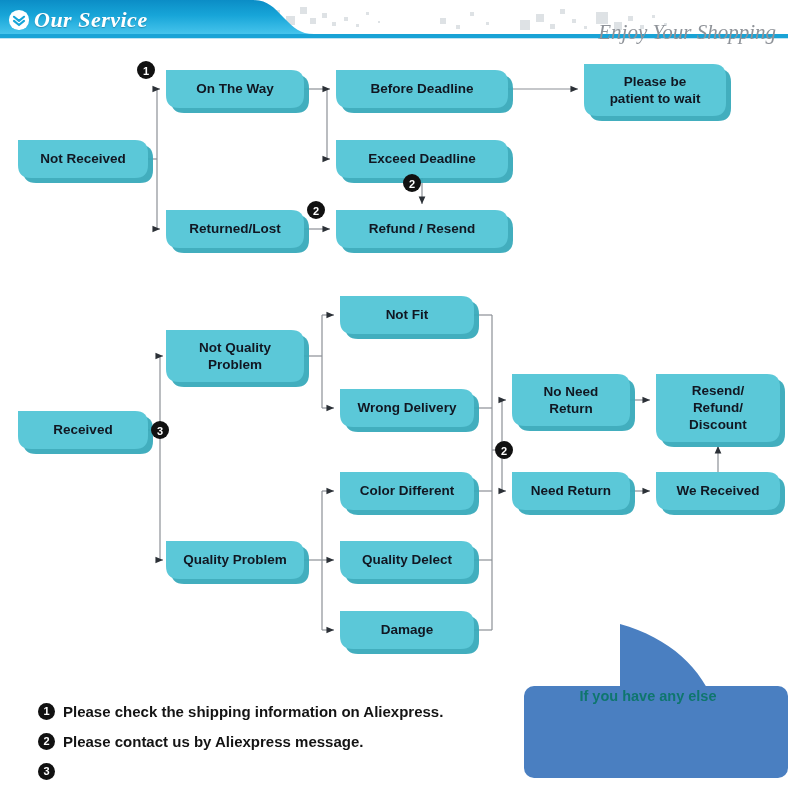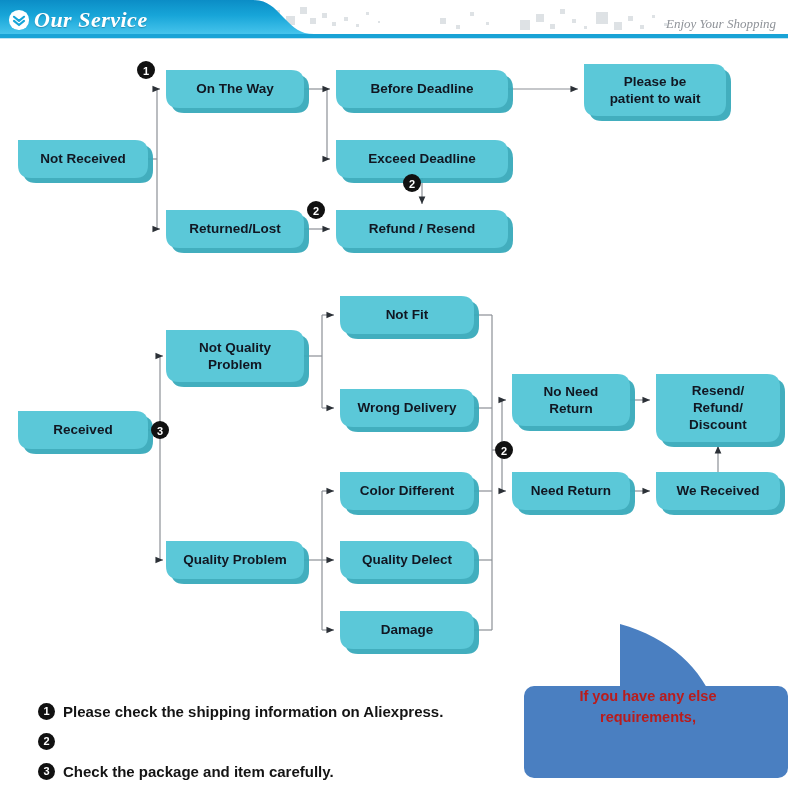--- a/index.html
+++ b/index.html
@@ -15,23 +15,23 @@
   
   #header{position:absolute;left:0;top:0;width:788px;height:44px;overflow:hidden;background:#000000;}
   #header-deco{position:absolute;left:0;top:0;width:800px;height:44px;}
   #header-title{
     position:absolute;left:34px;top:6px;height:28px;line-height:28px;
     font-family:"Liberation Serif", serif;font-style:italic;font-weight:bold;
     font-size:22px;color:#ffffff;letter-spacing:.5px;z-index:4;
     text-shadow:0 1px 1px rgba(0,60,90,.35);
   }
   #header-tagline{
-    position:absolute;right:12px;top:12px;height:24px;line-height:24px;
+    position:absolute;right:12px;top:20px;height:24px;line-height:24px;
     font-family:"Liberation Serif", serif;font-style:italic;
-    font-size:13px;color:#8e9298;z-index:4;
+    font-size:21px;color:#8e9298;z-index:4;
   }
   #shield-icon{position:absolute;left:8px;top:9px;width:22px;height:22px;z-index:5;}
 
   
   #flow{position:absolute;left:0;top:44px;width:800px;height:620px;}
 
   .node-label{
     font-family:"Liberation Sans", sans-serif;
     font-weight:bold;font-size:13.5px;fill:#111722;
     text-anchor:middle;dominant-baseline:middle;
@@ -54,21 +54,21 @@
   .note-text{
     font-size:15px;font-weight:bold;color:#141414;white-space:nowrap;
     font-family:"Liberation Sans", sans-serif;
     text-align:right;
   }
 
   
   #bubble-wrap{position:absolute;left:520px;top:612px;width:272px;height:170px;}
   #bubble-text{
     position:absolute;left:532px;top:686px;width:232px;
-    text-align:center;color:#b91c1c;font-weight:bold;font-size:14.5px;
+    text-align:center;color:#0f766e;font-weight:bold;font-size:14.5px;
     line-height:21px;font-family:"Liberation Sans", sans-serif;z-index:3;
   }
 </style>
 </head>
 <body>
 
 <div id="page">
 
   <div id="header">
     <svg id="header-deco" viewBox="0 0 800 44" preserveAspectRatio="none">
@@ -340,29 +340,28 @@
       </g>
   </svg>
 
   <div id="notes">
     <div class="note-row">
       <span class="note-bullet">1</span>
       <span class="note-text">Please check the shipping information on Aliexpress.</span>
     </div>
     <div class="note-row">
       <span class="note-bullet">2</span>
+      <span class="note-text">Please contact us by Aliexpress message.</span>
     </div>
     <div class="note-row">
       <span class="note-bullet">3</span>
-      <span class="note-text">Check the package and item carefully.</span>
     </div>
   </div>
 
   <svg id="bubble-wrap" viewBox="0 0 272 170">
     <path d="M100,12 C150,26 182,56 196,96 C200,108 196,112 186,106 C168,96 146,90 120,90 L100,90 Z" fill="#4a7fc1"></path>
     <rect x="4" y="74" width="264" height="92" rx="10" ry="10" fill="#4a7fc1"></rect>
   </svg>
   <div id="bubble-text">
     <div>If you have any else</div>
-    <div>requirements,</div>
   </div>
 
 </div>
 
 </body></html>

